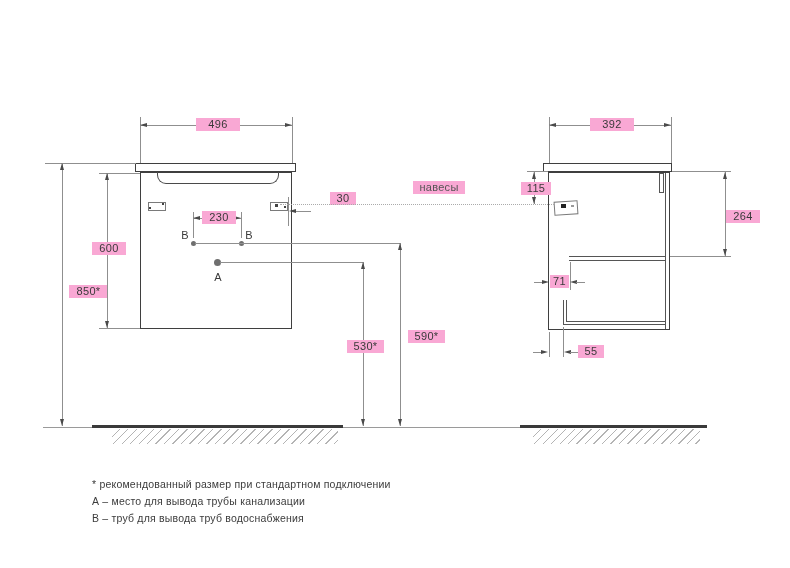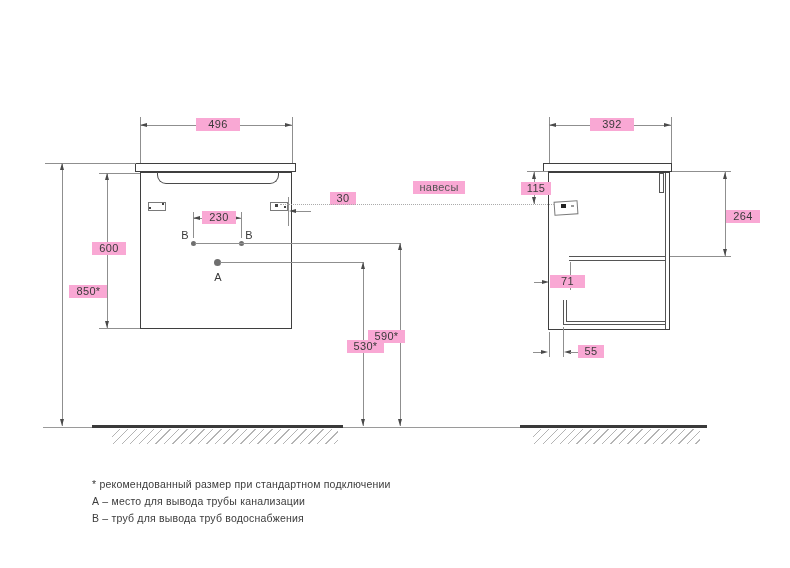--- a/index.html
+++ b/index.html
@@ -70,21 +70,21 @@
     <div class="plab" style="left:179px;top:229px;width:12px;">В</div>
     <div class="plab" style="left:243px;top:229px;width:12px;">В</div>
     <div class="plab" style="left:211px;top:271px;width:14px;">А</div>
 
     <div class="hl" style="left:195px;top:243px;width:205px;"></div>
     <div class="hl" style="left:220px;top:262px;width:143px;"></div>
 
     <div class="vl" style="left:400px;top:243px;height:183px;"></div>
     <div class="au" style="left:397.5px;top:243px;"></div>
     <div class="ad" style="left:397.5px;top:419px;"></div>
-    <div class="dlab" style="left:368px;top:330px;width:33px;">590*</div>
+    <div class="dlab" style="left:408px;top:330px;width:33px;">590*</div>
 
     <div class="vl" style="left:363px;top:262px;height:164px;"></div>
     <div class="au" style="left:360.5px;top:262px;"></div>
     <div class="ad" style="left:360.5px;top:419px;"></div>
     <div class="dlab" style="left:347px;top:340px;width:33px;">530*</div>
 
     <div class="hl" style="left:45px;top:163px;width:91px;"></div>
     <div class="vl" style="left:62px;top:163px;height:263px;"></div>
     <div class="au" style="left:59.5px;top:163px;"></div>
     <div class="ad" style="left:59.5px;top:419px;"></div>
@@ -145,21 +145,21 @@
     <div class="vl" style="left:725px;top:172px;height:84px;"></div>
     <div class="au" style="left:722.5px;top:172px;"></div>
     <div class="ad" style="left:722.5px;top:249px;"></div>
     <div class="dlab" style="left:710px;top:210px;width:30px;margin-left:16px;">264</div>
 
     <div class="vl" style="left:570px;top:262px;height:28px;"></div>
     <div class="hl" style="left:534px;top:282px;width:9px;"></div>
     <div class="ar" style="left:542px;top:279.5px;"></div>
     <div class="al" style="left:570px;top:279.5px;"></div>
     <div class="hl" style="left:576px;top:282px;width:9px;"></div>
-    <div class="dlab" style="left:550px;top:275px;width:35px;padding:0;">71</div>
+    <div class="dlab" style="left:550px;top:275px;width:19px;padding:0;">71</div>
 
     <div class="vl" style="left:549px;top:332px;height:25px;"></div>
     <div class="vl" style="left:563px;top:327px;height:30px;"></div>
     <div class="hl" style="left:533px;top:352px;width:9px;"></div>
     <div class="ar" style="left:541px;top:349.5px;"></div>
     <div class="al" style="left:563.5px;top:349.5px;"></div>
     <div class="hl" style="left:570px;top:352px;width:8px;"></div>
     <div class="dlab" style="left:578px;top:345px;width:22px;">55</div>
   </div>
 

